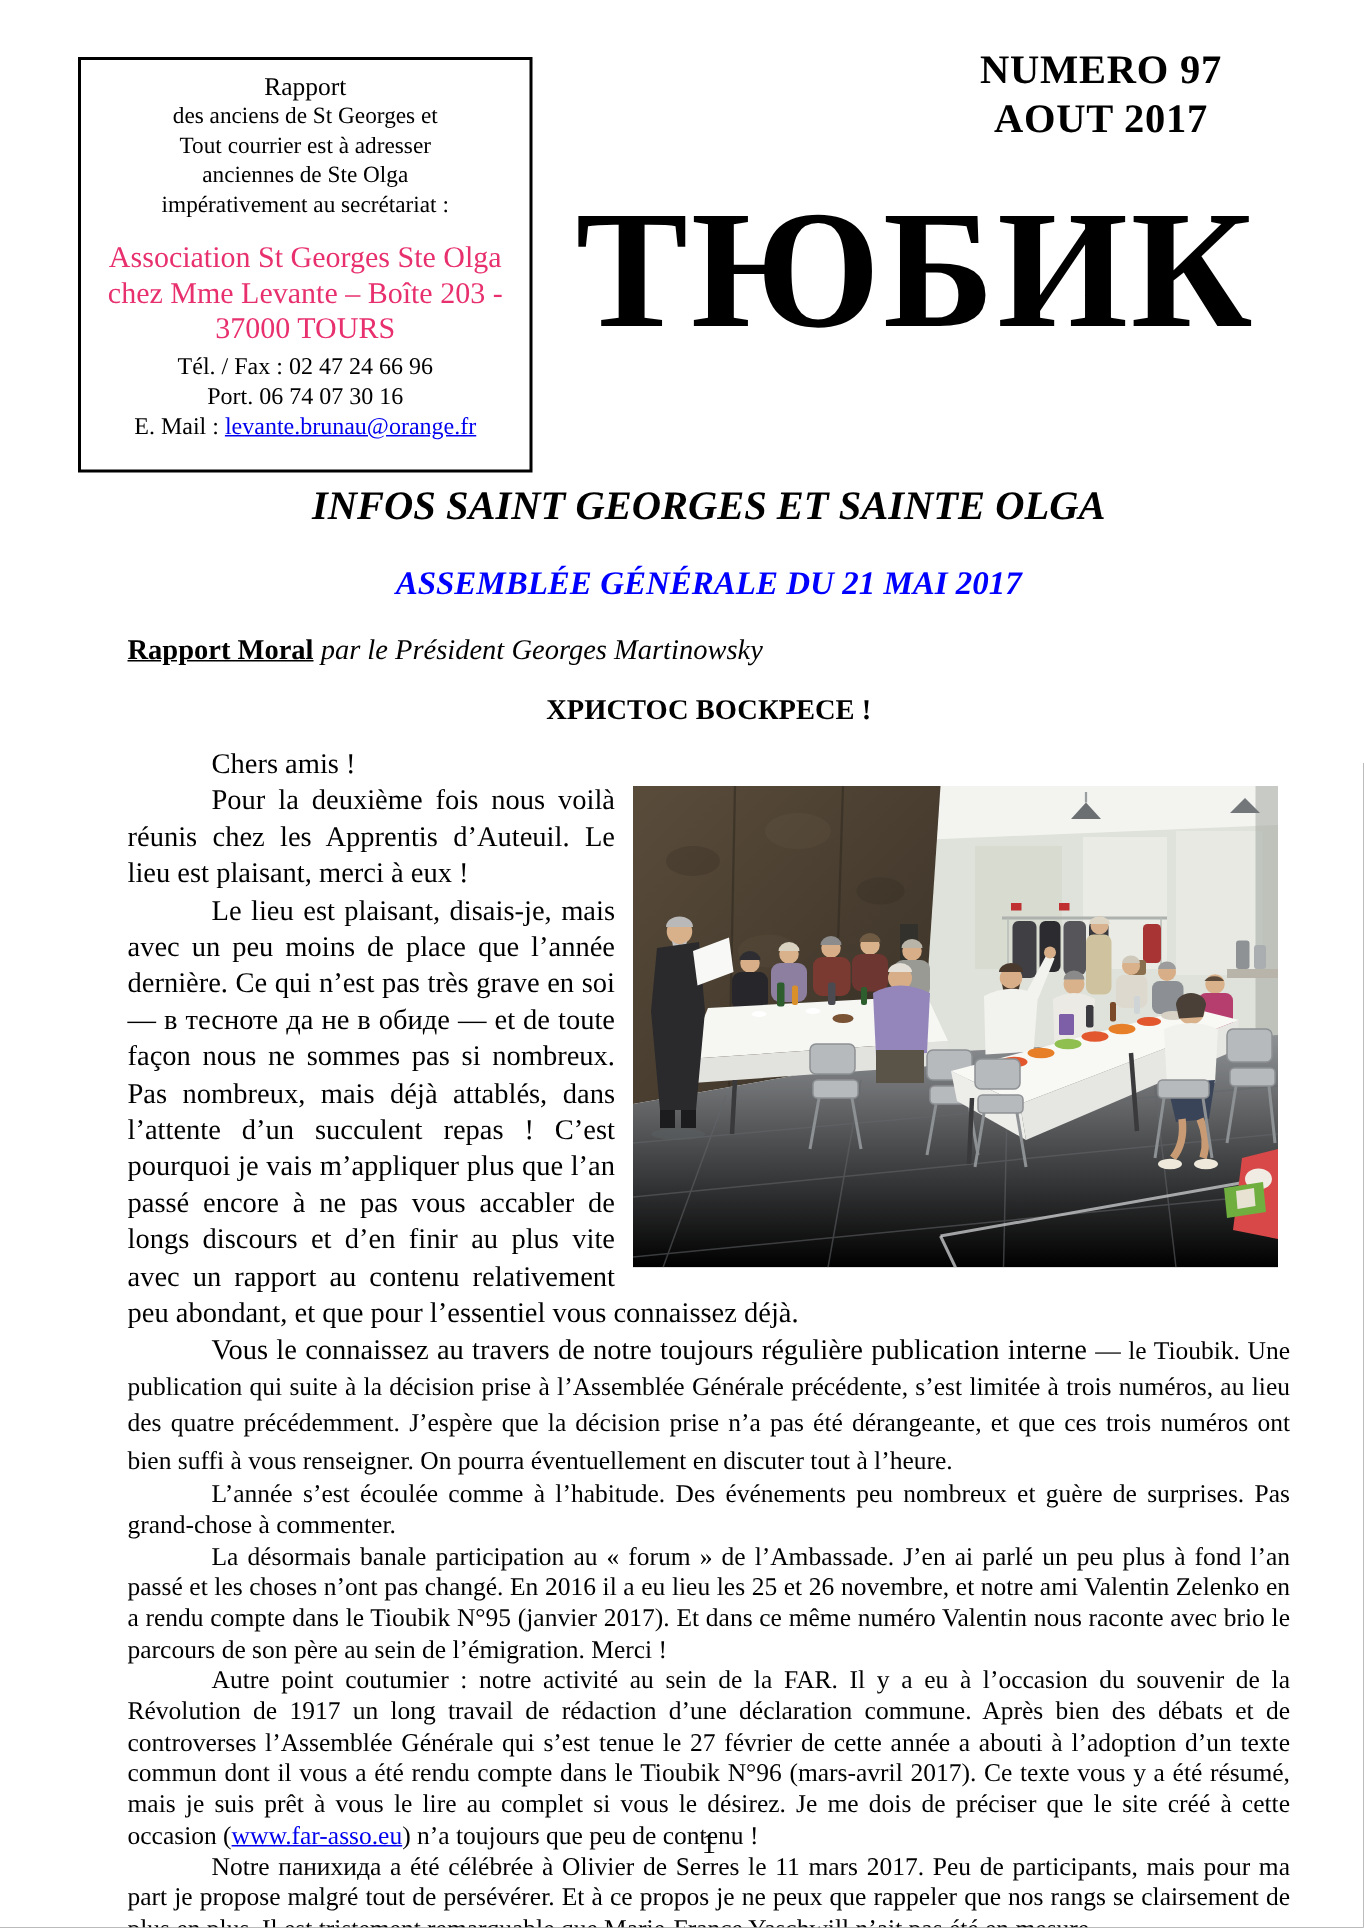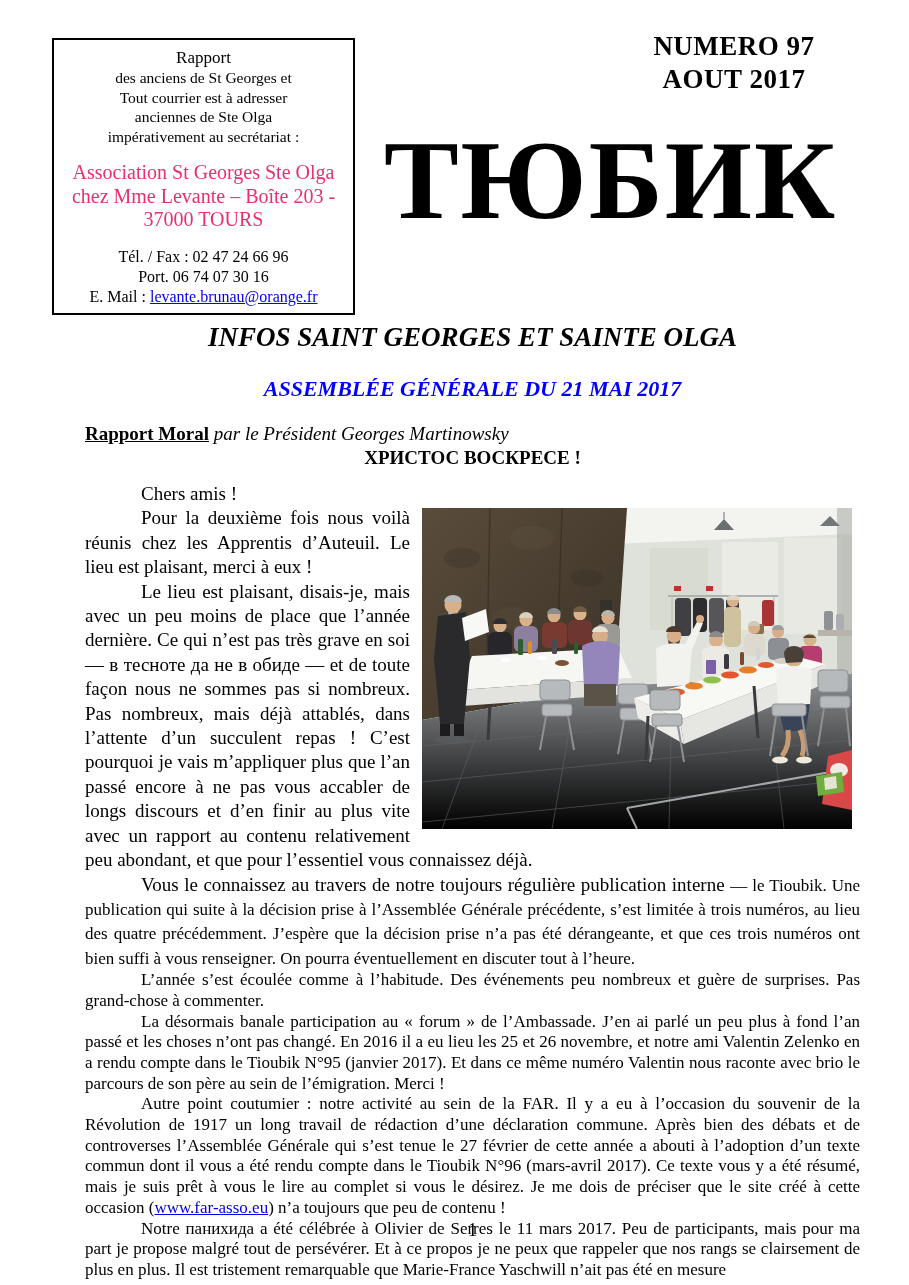--- a/index.html
+++ b/index.html
@@ -24,21 +24,21 @@
   }
   .box-title { font-size:17px; line-height:21px; }
   .box-line  { font-size:15.5px; line-height:19.5px; }
   .box-address {
     margin-top:15px;
     color:var(--pink);
     font-weight:normal;
     font-size:20px; line-height:23.5px;
   }
   .box-contact { font-size:16px; line-height:20px; }
-  .box-contact-first { margin-top:15px; }
+  .box-contact-first { margin-top:3px; }
   .email-link { color:var(--link-blue); text-decoration:underline; cursor:pointer; }
   .issue-block {
     position:absolute; top:30px; right:45px; width:260px;
     text-align:center;
     font-weight:bold; font-size:27px; line-height:33px;
     letter-spacing:0.5px;
   }
   .newsletter-title {
     position:absolute; top:124px; left:358px; width:505px;
     text-align:center;
@@ -58,20 +58,21 @@
     margin:22px 0 0 0;
     font-size:22px; line-height:27px;
     font-weight:bold; font-style:italic;
     color:var(--heading-blue);
     text-align:center;
   }
   .report-line { margin-top:20px; font-size:19px; line-height:24px; }
   .report-label { font-weight:bold; text-decoration:underline; }
   .report-byline { font-style:italic; }
   .greeting {
+    margin-top:16px;
     font-size:19px; line-height:24px;
     font-weight:bold; text-align:center;
   }
   
   .article {
     margin-top:12px;
     font-size:19px; line-height:24.4px;
     text-align:justify;
   }
   .article p { margin:0; text-indent:56px; }

